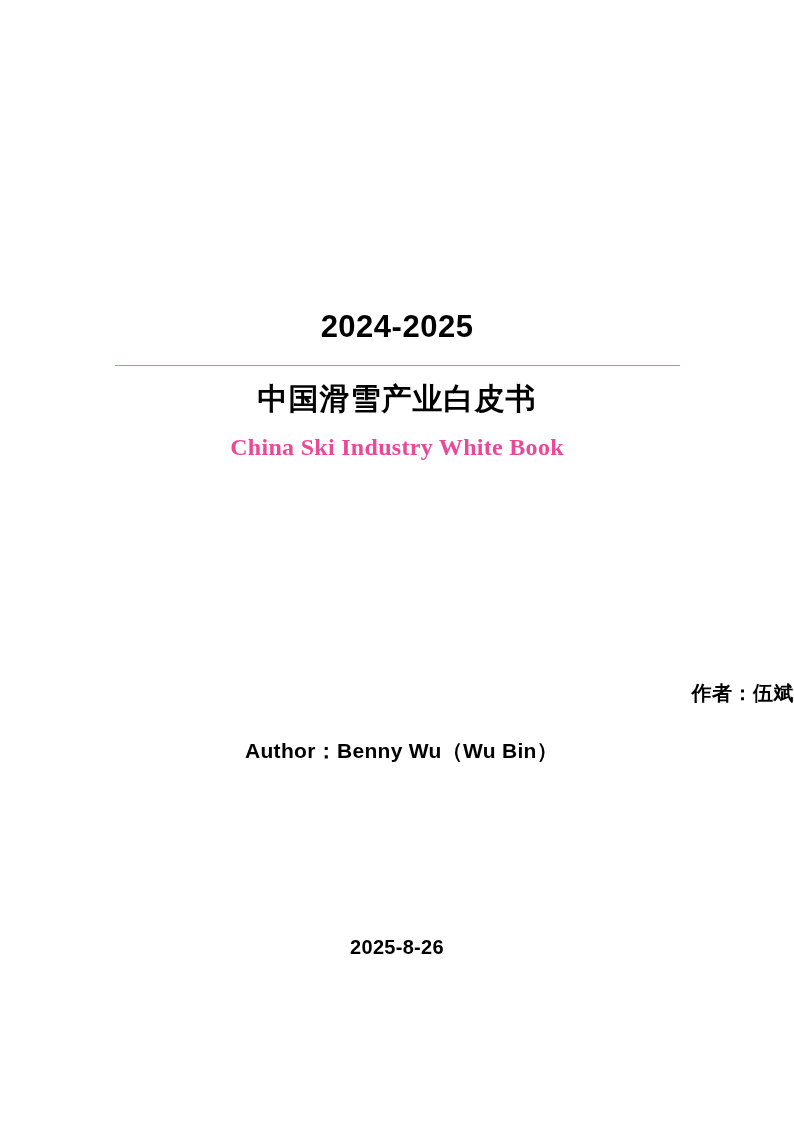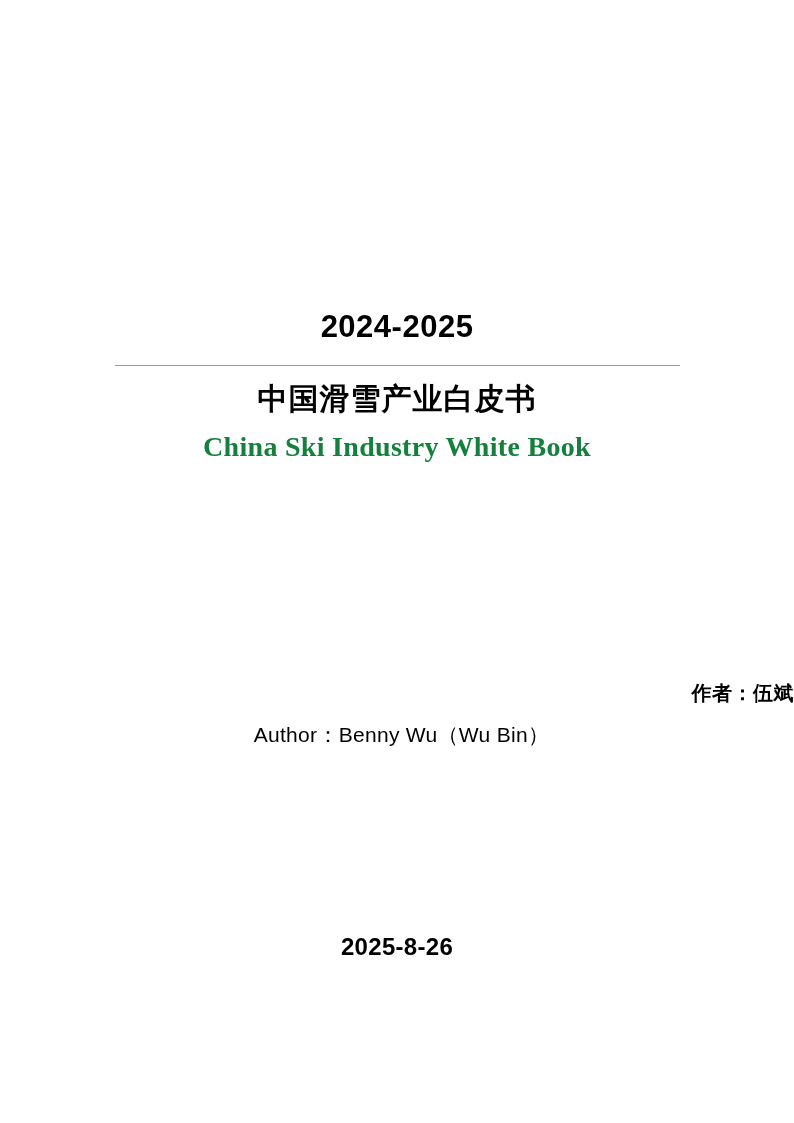--- a/index.html
+++ b/index.html
@@ -44,57 +44,57 @@
     margin-top: 12px;
     font-size: 30px;
     font-weight: bold;
     letter-spacing: 1px;
     line-height: 42px;
     color: #000000;
   }
   .title-en {
     margin-top: 8px;
     font-family: "Liberation Serif", serif;
-    font-size: 28px;
+    font-size: 24px;
     font-weight: bold;
     letter-spacing: 0.3px;
     line-height: 38px;
-    color: #15803d;
+    color: #ec4899;
   }
   .author-block {
     position: absolute;
     left: 0;
     right: 0;
     top: 678px;
     text-align: center;
   }
   .author-cn {
     font-size: 20px;
     font-weight: bold;
     line-height: 30px;
     letter-spacing: 0.5px;
     text-align: right;
   }
   .author-en {
-    margin-top: 12px;
+    margin-top: 28px;
     font-size: 21px;
-    font-weight: normal;
+    font-weight: bold;
     line-height: 30px;
     letter-spacing: 0.3px;
     padding-left: 9px;
   }
   .date-block {
     position: absolute;
     left: 0;
     right: 0;
     top: 934px;
     text-align: center;
   }
   .date-text {
-    font-size: 24px;
+    font-size: 20px;
     font-weight: bold;
     line-height: 26px;
     letter-spacing: 0.3px;
   }
 </style>
 </head>
 <body>
 
 <div class="page">
 

